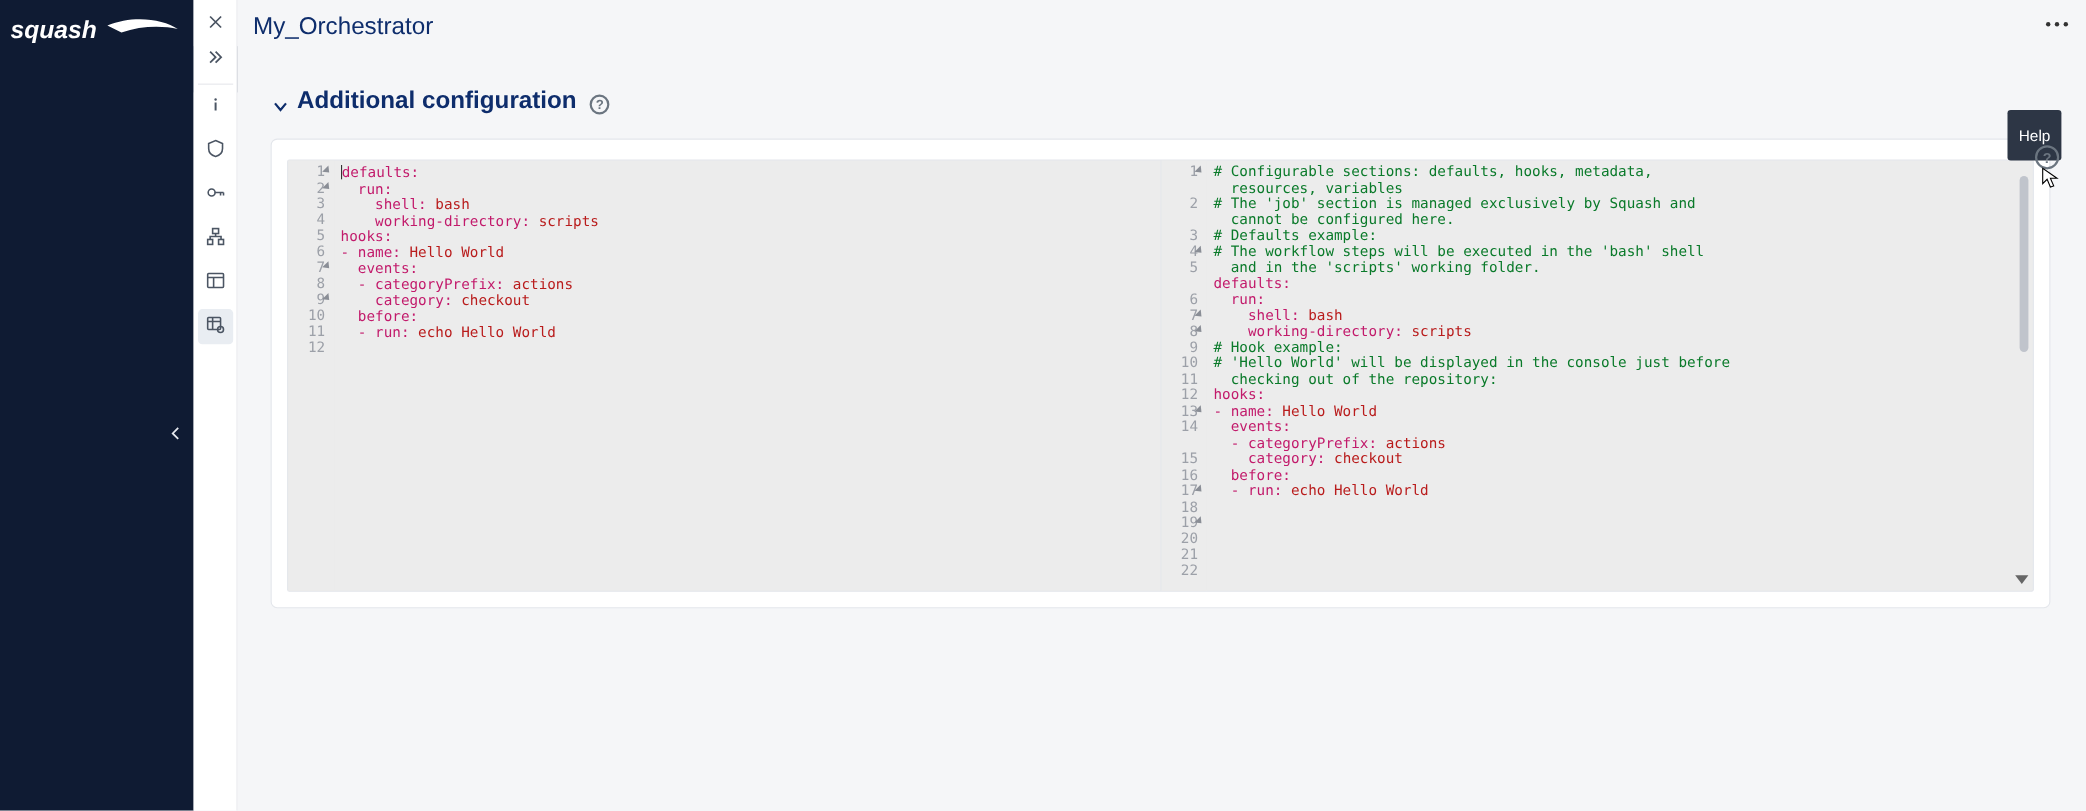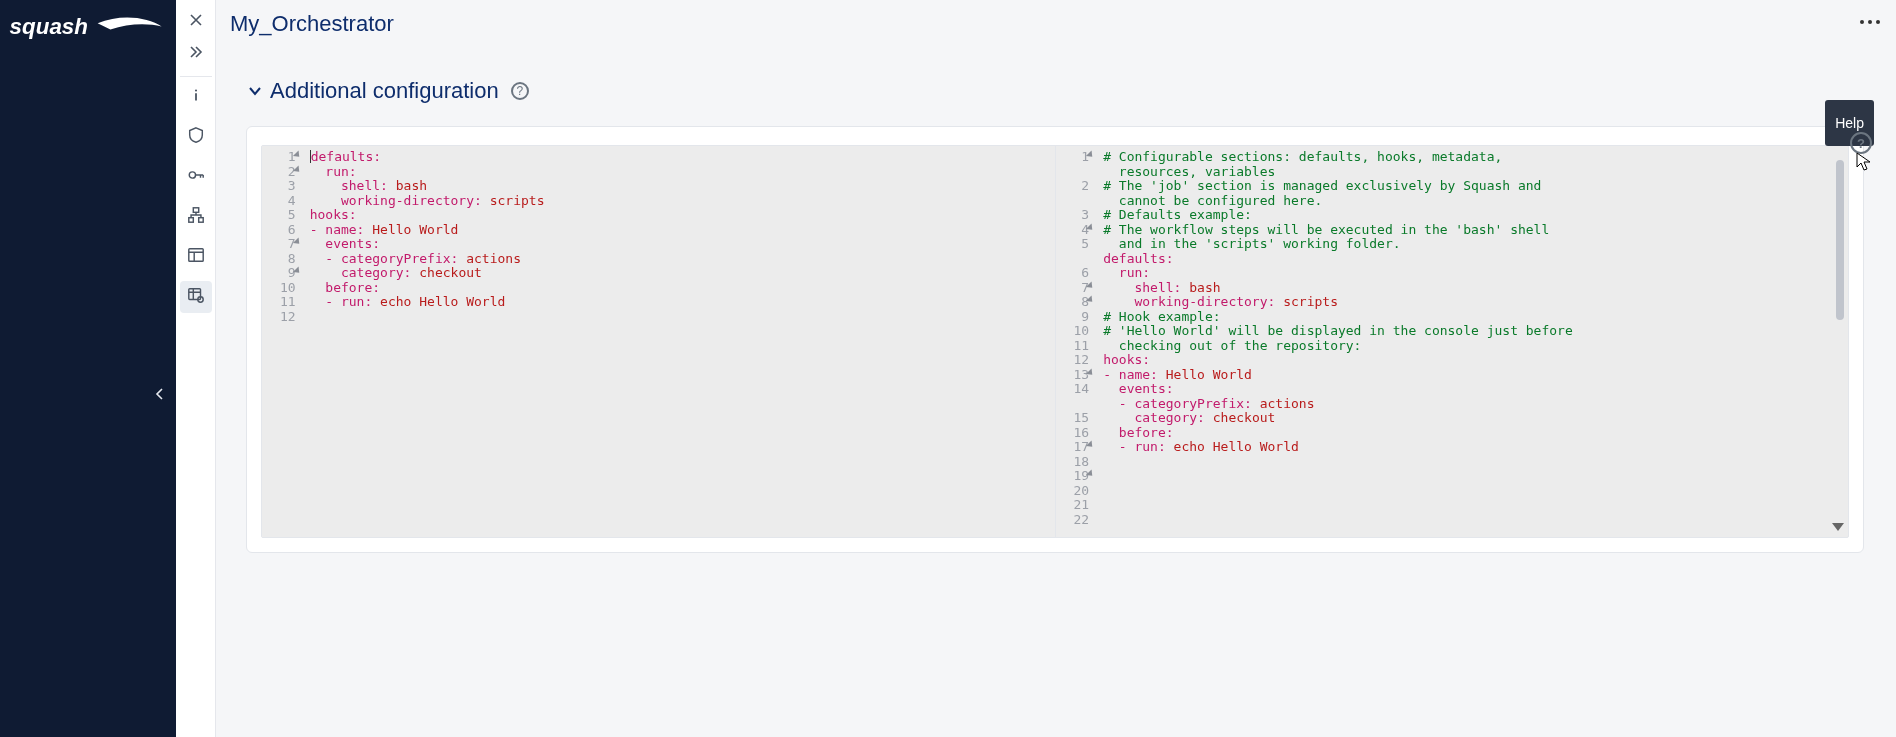--- a/index.html
+++ b/index.html
@@ -20,21 +20,21 @@
   .subnav .close, .subnav .expand { width:28px; height:28px; display:flex; align-items:center; justify-content:center; color:#4b5563; cursor:pointer; }
   .subnav .expand { margin-top:4px; margin-bottom:6px; }
   .subnav .sep { width:32px; height:1px; background:#e5e7ec; margin:4px 0; }
   .subnav .s-item { width:32px; height:32px; display:flex; align-items:center; justify-content:center; border-radius:4px; color:#4b5563; cursor:pointer; margin-bottom:8px; }
   .subnav .s-item.active { background:#e9edf2; }
 
   
   .main { flex:1; display:flex; flex-direction:column; background:#f5f6f8; position:relative; min-width:0;}
   .titlebar { height:48px; display:flex; align-items:center; padding:0 14px; color:#0e2d6c; font-size:22px; position:relative;justify-content:flex-end; }
   .titlebar .more { margin-left:auto; cursor:pointer; color:#333; }
-  .subtitle { display:flex; align-items:center; gap:8px; padding:30px 0 12px 32px; color:#0e2d6c; font-size:22px; font-weight:400; }
+  .subtitle { display:flex; align-items:flex-end; gap:8px; padding:30px 0 12px 32px; color:#0e2d6c; font-size:22px; font-weight:700; }
   .subtitle .q { width:18px; height:18px; border:2px solid #6b7580; border-radius:50%; display:flex; align-items:center; justify-content:center; font-size:12px; color:#6b7580; cursor:pointer; margin-left:4px;}
   .code-wrap { margin:10px 32px 24px 30px; background:#fff; border:1px solid #e3e6eb; border-radius:6px; padding:18px 14px 14px 14px; position:relative;}
   .panes { display:flex; gap:0; background:#ececec; border:1px solid #e3e6eb; border-radius:2px; min-height:380px; }
   .pane { flex:1; position:relative; display:flex; font-family: "Menlo","Consolas","DejaVu Sans Mono",monospace; font-size:13px; line-height:14.5px; min-width:0;}
   .gutter { background:#ececec; color:#9ca0a8; text-align:right; padding:4px 8px 10px 18px; user-select:none; white-space:pre; }
   .gln { position:relative; }
   .fold { position:absolute; right:-4px; top:1px; width:0; height:0; border-left:5px solid #8a8e96; border-top:4px solid transparent; border-bottom:4px solid transparent; transform:rotate(45deg);}
   .code { padding:4px 10px 10px 6px; white-space:pre; overflow:hidden; color:#333; min-width:0;}
   .k  { color:#c21a6b; }             
   .s  { color:#b91c1c; }                

